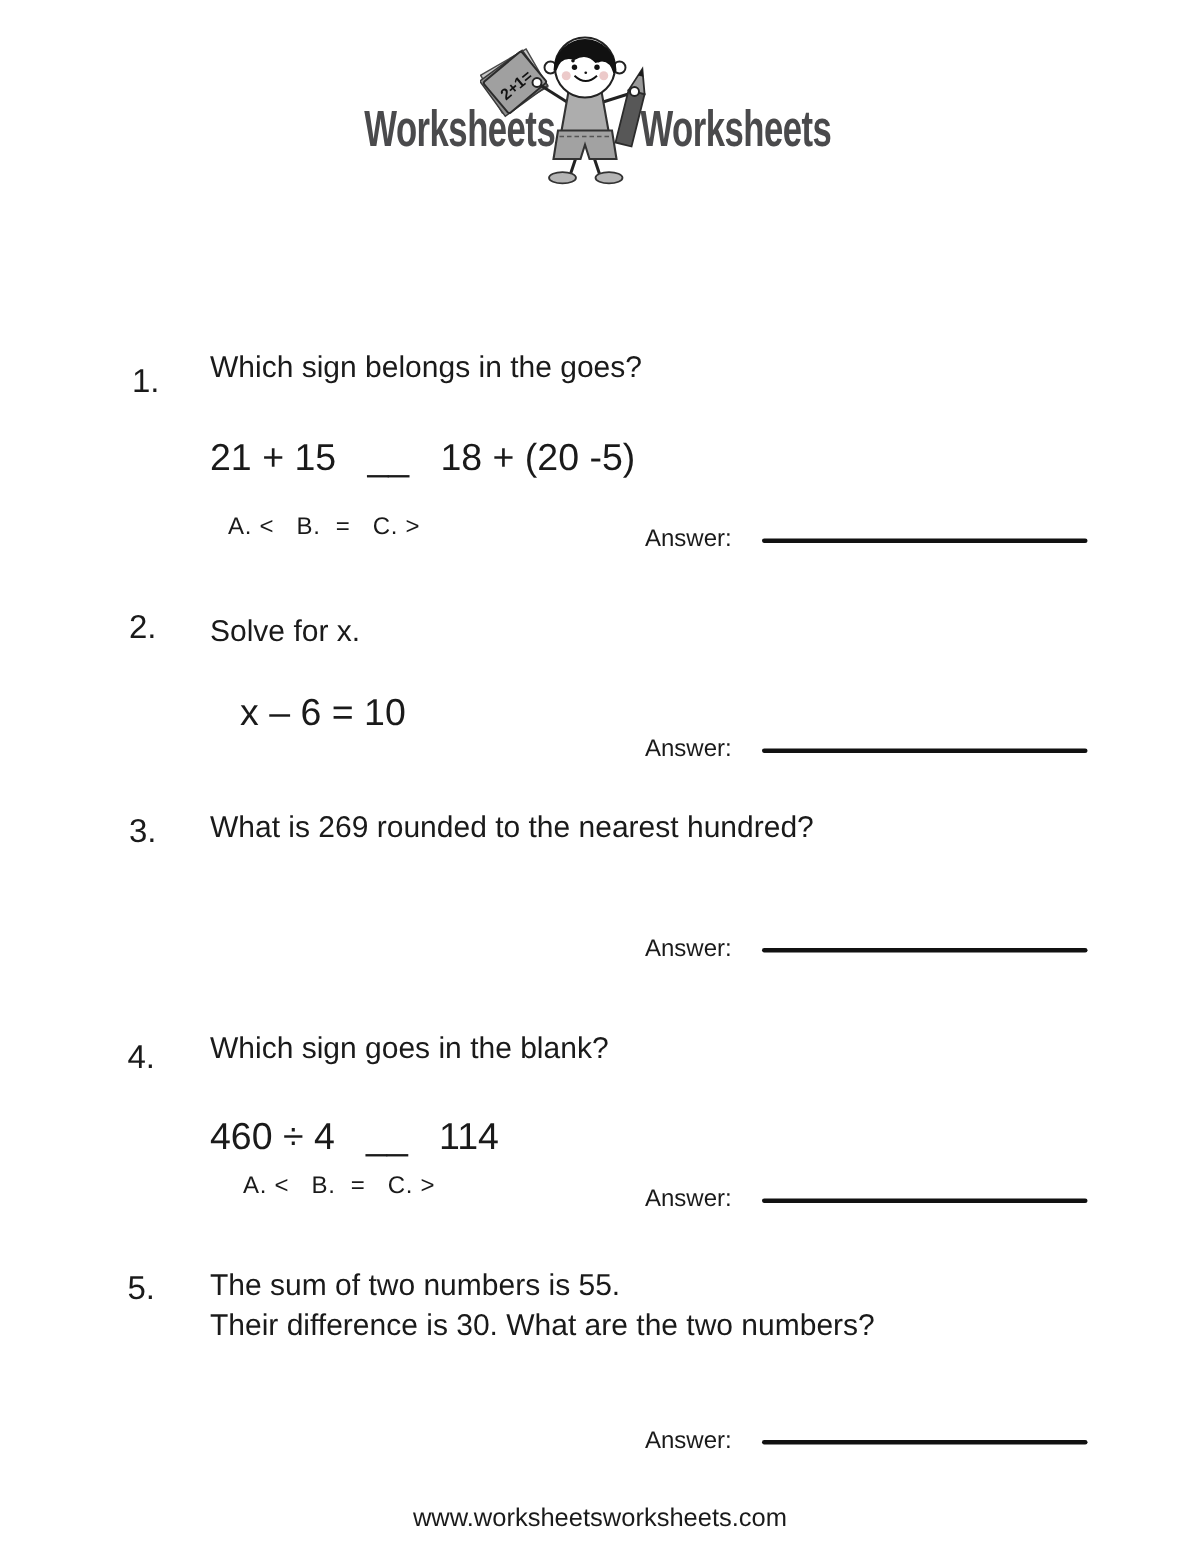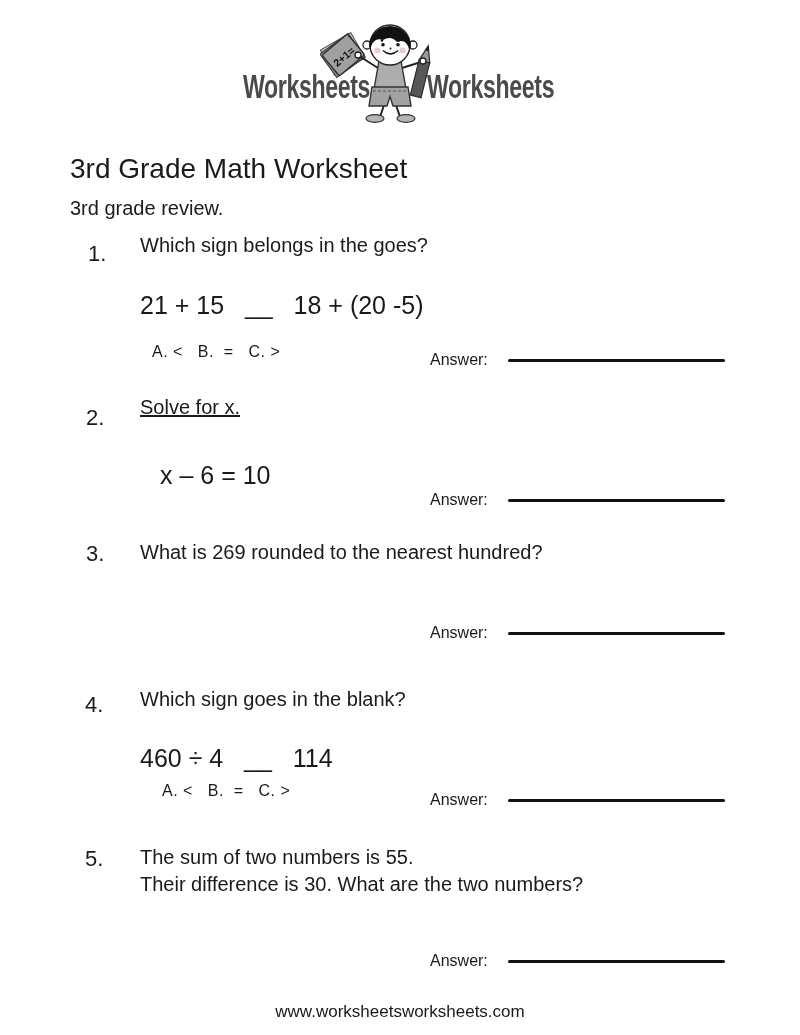--- a/index.html
+++ b/index.html
@@ -80,39 +80,37 @@
     <circle cx="63" cy="39.8" r="1.8" fill="#111"></circle>
     <circle cx="78" cy="39.8" r="1.8" fill="#111"></circle>
     <circle cx="57.5" cy="45.5" r="3" fill="#eccaca"></circle>
     <circle cx="82.5" cy="45.5" r="3" fill="#eccaca"></circle>
     <circle cx="70.5" cy="43.5" r="0.9" fill="#111"></circle>
     <path d="M 63,45.5 Q 70.5,52.5 78,45.5" stroke="#111" stroke-width="1.3" fill="none"></path>
   </svg>
 
   <div class="abs logo-text logo-right">Worksheets</div>
 
-  <h1 class="abs title" style="margin:0; font-weight:normal;">3rd Grade Math Worksheet</h1>
 
 
-  <div class="abs subtitle">3rd grade review.</div>
 
   <section>
     <span class="abs qnum" style="left:88px; top:241px;">1.</span>
     <span class="abs qtext" style="left:140px; top:233px;">Which sign belongs in the goes?</span>
     <div class="abs eq" style="left:140px; top:290px;">21 + 15   __   18 + (20 -5)</div>
     <div class="abs choices" style="left:152px; top:342px;">A. &lt;   B.  =   C. &gt;</div>
     <div class="answer-row" style="top:351px;">
       <span class="answer-label">Answer:</span>
       <span class="answer-line"></span>
     </div>
   </section>
 
   <section>
     <span class="abs qnum" style="left:86px; top:405px;">2.</span>
-    <span class="abs qtext" style="left:140px; top:395px;text-decoration:underline;">Solve for x.</span>
+    <span class="abs qtext" style="left:140px; top:409px;">Solve for x.</span>
     <div class="abs eq" style="left:160px; top:460px;">x – 6 = 10</div>
     <div class="answer-row" style="top:491px;">
       <span class="answer-label">Answer:</span>
       <span class="answer-line"></span>
     </div>
   </section>
 
   <section>
     <span class="abs qnum" style="left:86px; top:541px;">3.</span>
     <span class="abs qtext" style="left:140px; top:540px;">What is 269 rounded to the nearest hundred?</span>

